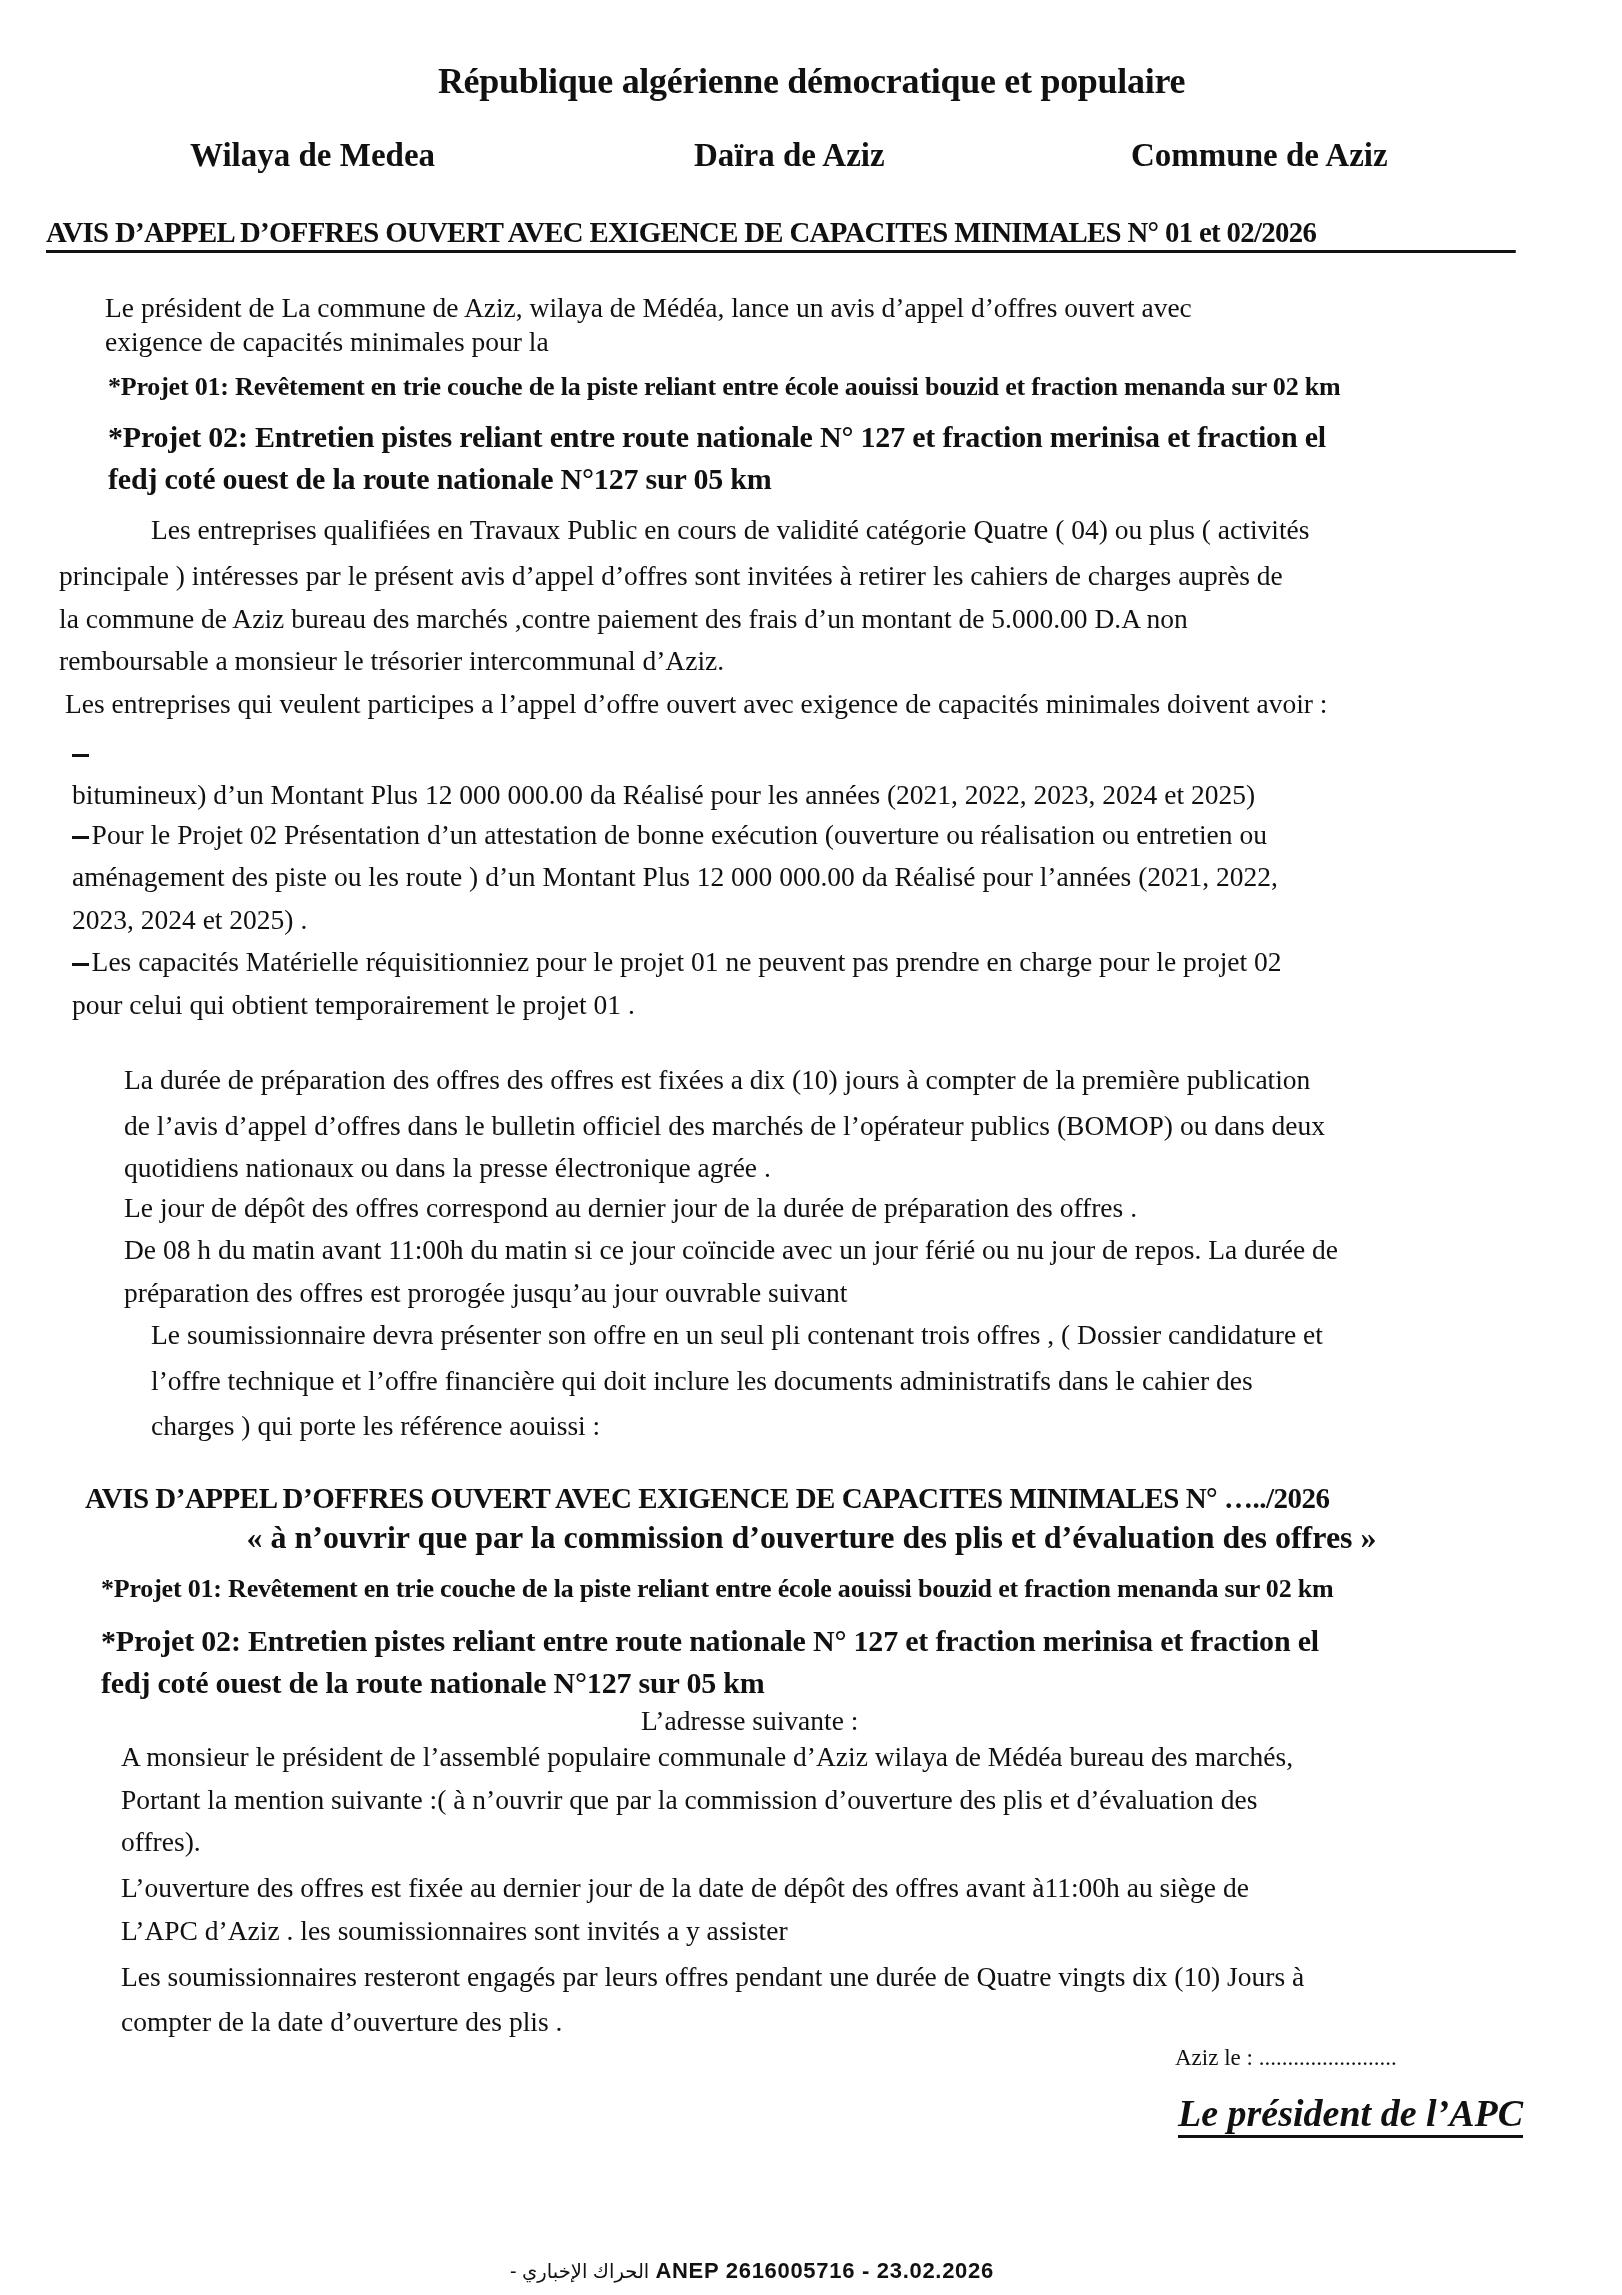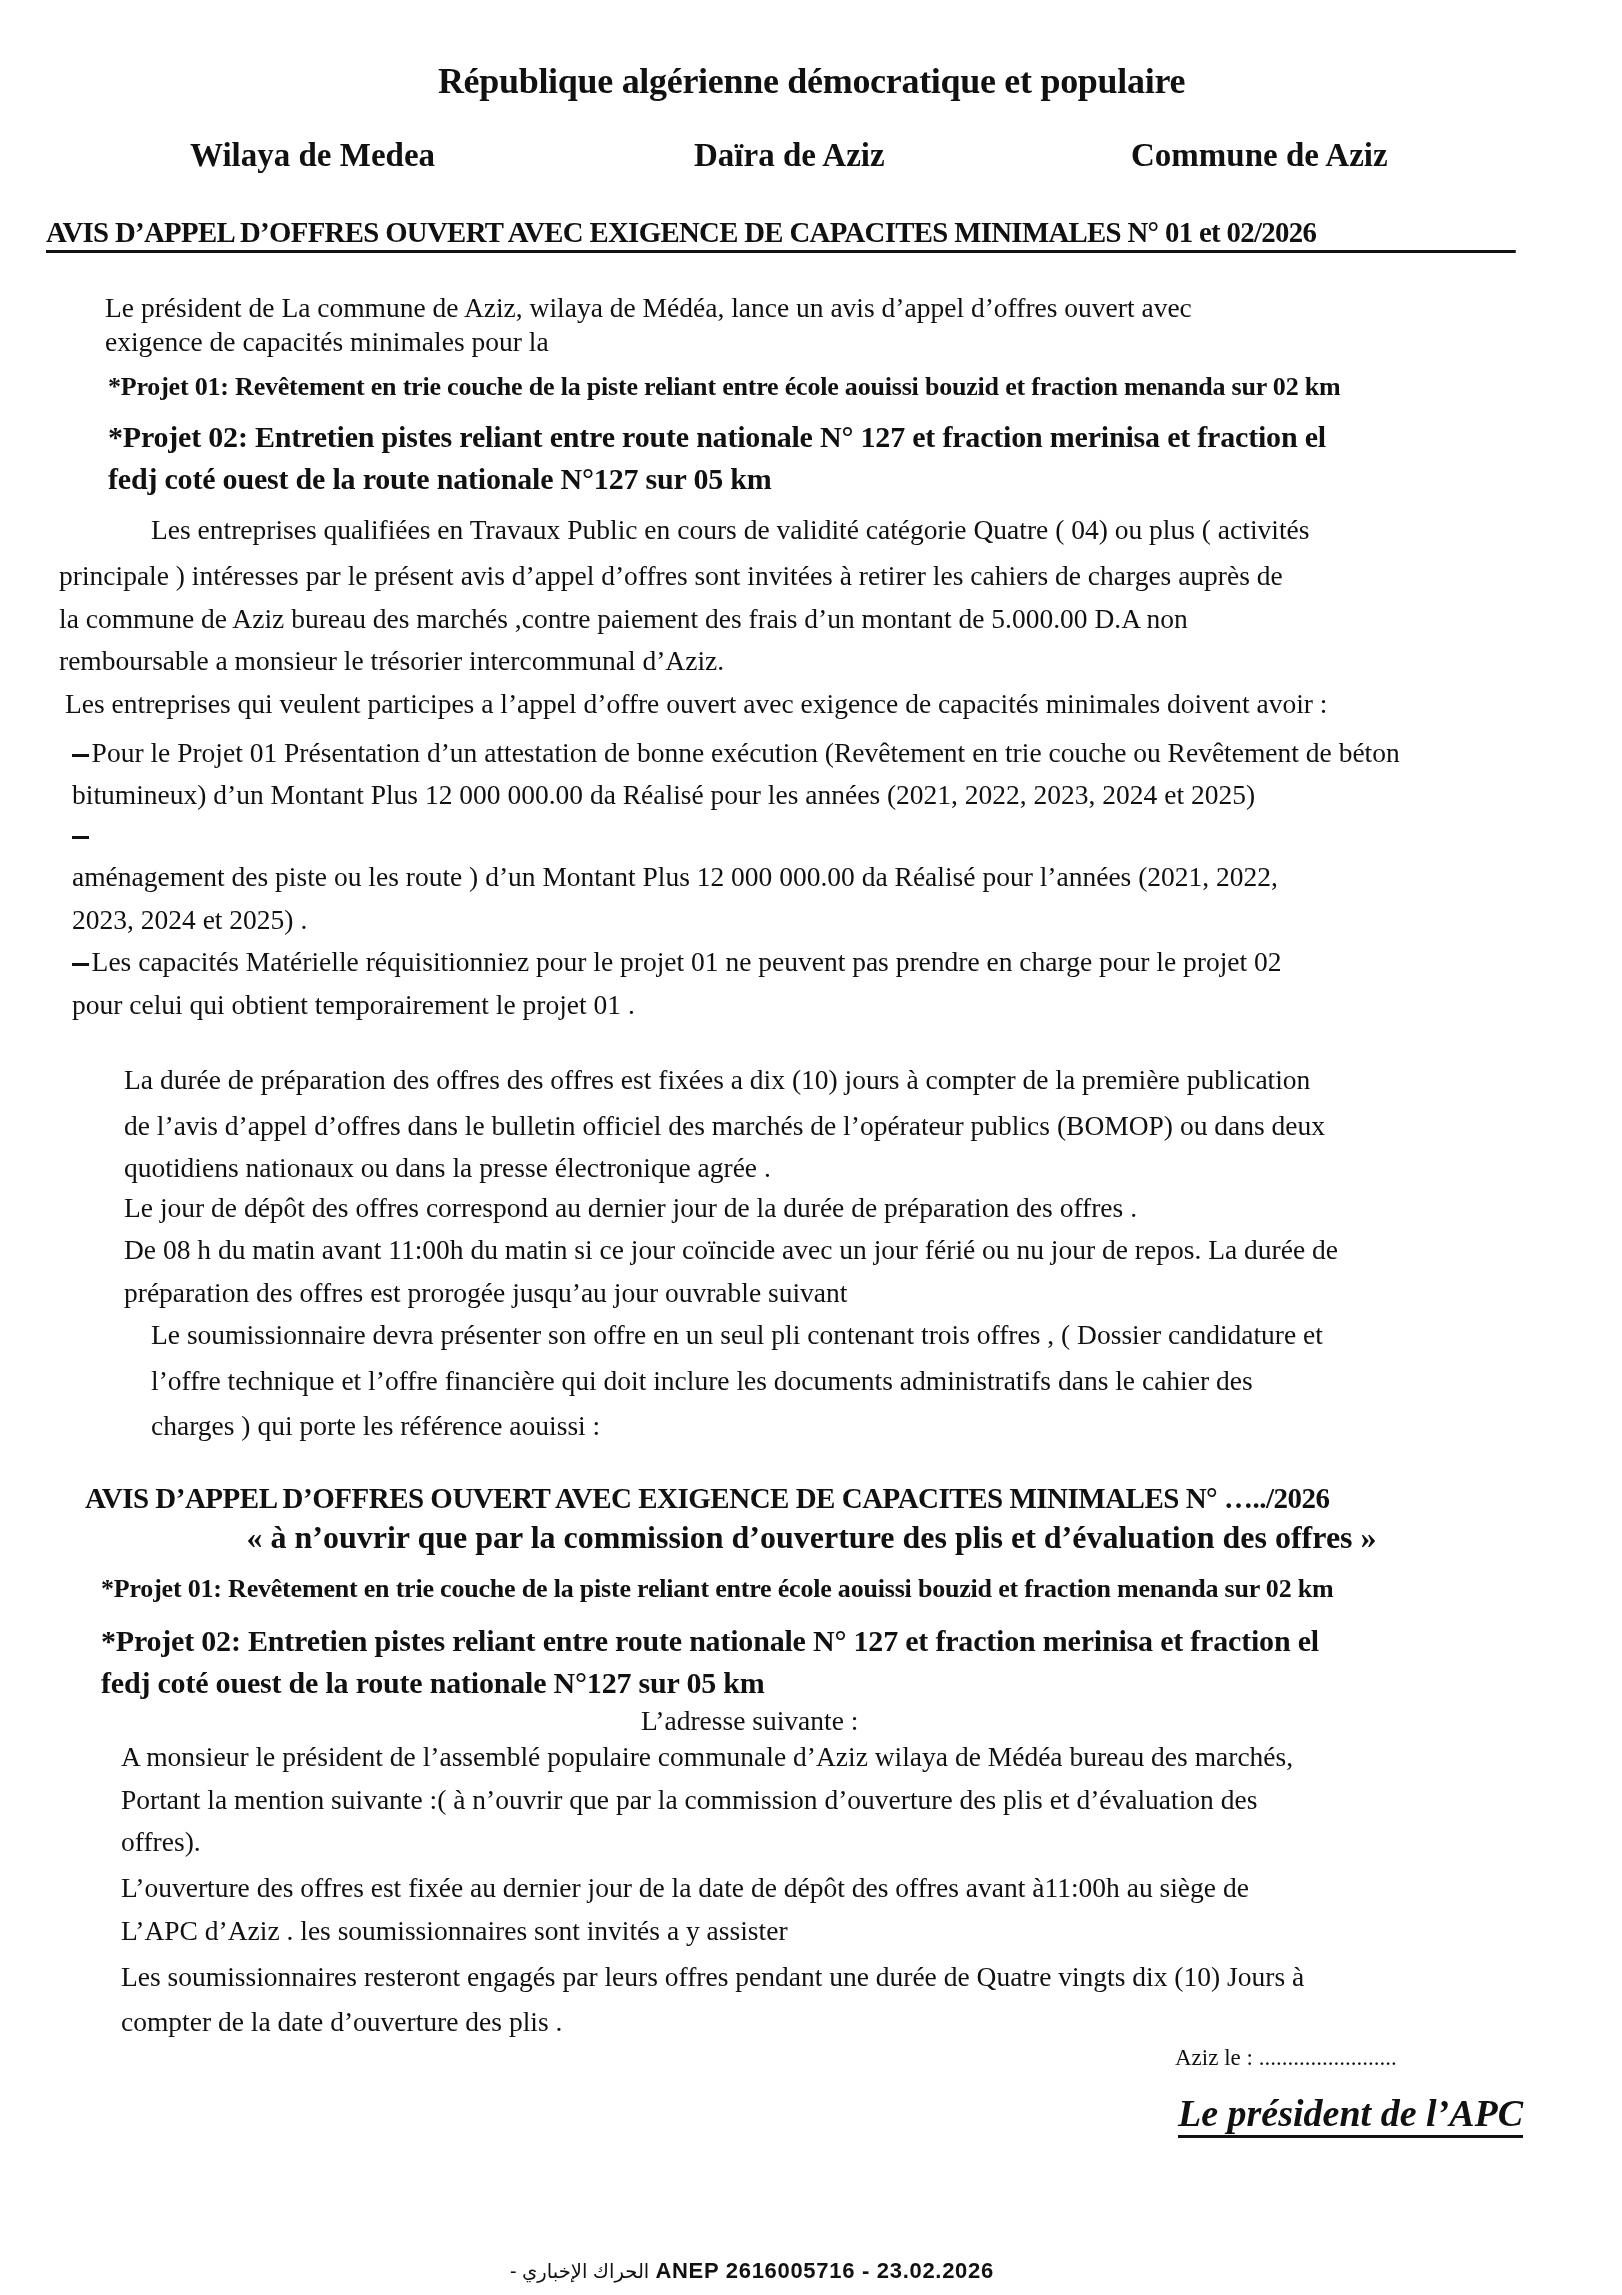--- a/index.html
+++ b/index.html
@@ -41,23 +41,23 @@
   <div class="abs proj1" style="top:372px; left:108px;">*Projet 01: Revêtement en trie couche de la piste reliant entre école aouissi bouzid et fraction menanda sur 02 km</div>
   <div class="abs proj2" style="top:416px; left:108px;">*Projet 02: Entretien pistes reliant entre route nationale N° 127 et fraction merinisa et fraction el</div>
   <div class="abs proj2" style="top:458px; left:108px;">fedj coté ouest de la route nationale N°127 sur 05 km</div>
 
   <div class="abs p" style="top:510px; left:151px;">Les entreprises qualifiées en Travaux Public en cours de validité catégorie Quatre ( 04) ou  plus ( activités</div>
   <div class="abs p" style="top:556px; left:59px;">principale ) intéresses par le présent avis d’appel d’offres sont invitées à retirer les cahiers de charges auprès de</div>
   <div class="abs p" style="top:599px; left:59px;">la commune de Aziz bureau des  marchés ,contre paiement des frais  d’un montant de 5.000.00 D.A non</div>
   <div class="abs p" style="top:641px; left:59px;">remboursable a monsieur le trésorier  intercommunal d’Aziz.</div>
 
   <div class="abs p" style="top:684px; left:65px;">Les entreprises qui veulent participes a l’appel d’offre ouvert avec exigence de capacités minimales doivent avoir :</div>
-  <div class="abs p" style="top:733px; left:72px;"><span class="dash"></span><span>Pour le Projet 01  Présentation d’un attestation de bonne exécution (Revêtement en trie couche ou Revêtement de béton</span></div>
+  <div class="abs p" style="top:733px; left:72px;"><span class="dash"></span></div>
   <div class="abs p" style="top:775px; left:72px;">bitumineux) d’un Montant Plus 12 000 000.00 da Réalisé pour les années (2021, 2022, 2023, 2024 et 2025)</div>
-  <div class="abs p" style="top:815px; left:72px;"><span class="dash"></span></div>
+  <div class="abs p" style="top:815px; left:72px;"><span class="dash"></span><span>Pour le Projet  02 Présentation d’un attestation de bonne exécution (ouverture ou réalisation ou entretien ou</span></div>
   <div class="abs p" style="top:857px; left:72px;">aménagement des piste ou les route ) d’un Montant Plus 12 000 000.00 da Réalisé pour l’années (2021, 2022,</div>
   <div class="abs p" style="top:900px; left:72px;">2023, 2024 et 2025) .</div>
   <div class="abs p" style="top:942px; left:72px;"><span class="dash"></span><span>Les capacités Matérielle réquisitionniez pour le projet 01 ne peuvent pas prendre en charge pour le projet 02</span></div>
   <div class="abs p" style="top:985px; left:72px;">pour celui qui obtient temporairement le projet 01 .</div>
 
   <div class="abs p" style="top:1060px; left:124px;">La durée de préparation des offres des offres est fixées a dix  (10) jours à compter de la première publication</div>
   <div class="abs p" style="top:1106px; left:124px;">de l’avis d’appel d’offres dans le bulletin officiel des marchés de l’opérateur publics (BOMOP) ou dans deux</div>
   <div class="abs p" style="top:1148px; left:124px;">quotidiens  nationaux ou dans  la presse électronique agrée .</div>
   <div class="abs p" style="top:1188px; left:124px;">Le jour de dépôt des offres correspond au dernier jour de la durée de préparation des offres .</div>
   <div class="abs p" style="top:1230px; left:124px;">De 08 h du matin avant 11:00h du matin si ce jour coïncide avec un jour férié ou nu jour de repos. La durée de</div>

